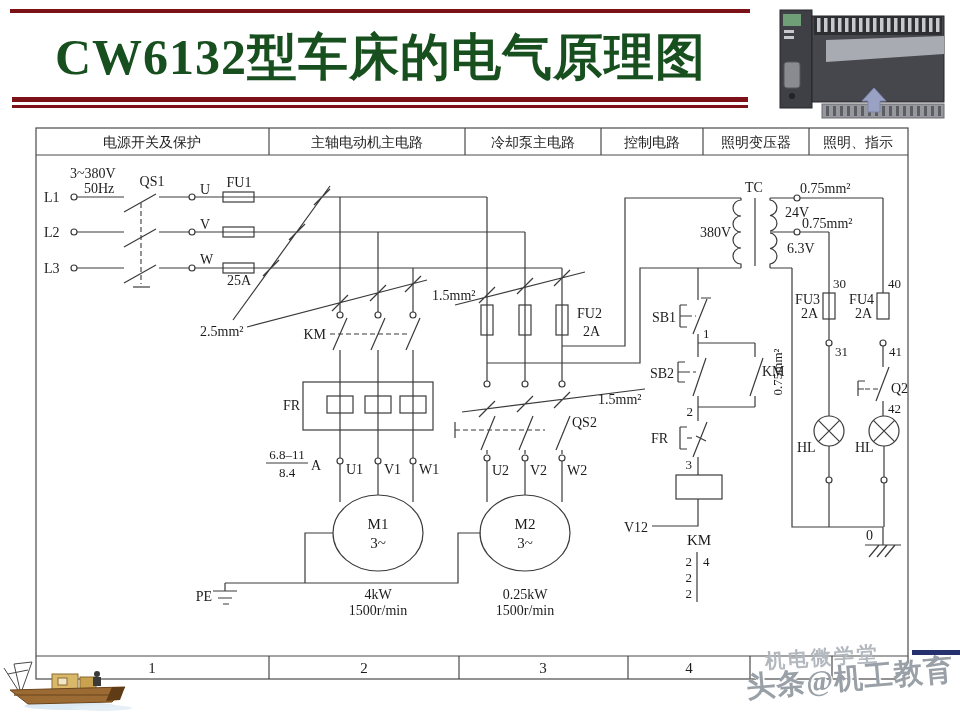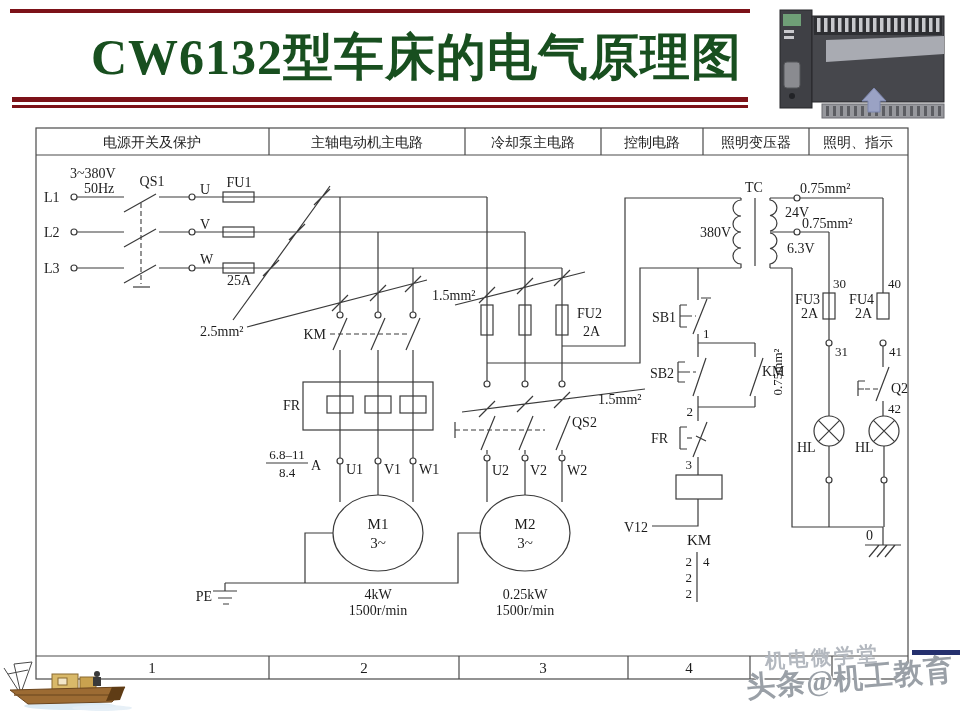--- a/index.html
+++ b/index.html
@@ -1,20 +1,20 @@
 <!DOCTYPE html>
 <html><head>
 <meta charset="utf-8">
 <style>
   html,body{margin:0;padding:0;}
   body{width:960px;height:720px;position:relative;background:#ffffff;overflow:hidden;
        font-family:"Liberation Serif","DejaVu Serif",serif;}
   .abs{position:absolute;}
   #title{left:55px;top:24px;width:720px;font-size:50px;font-weight:bold;color:#184f1f;
-         letter-spacing:1px;white-space:nowrap;margin-left:36px;}
+         letter-spacing:1px;white-space:nowrap;}
   .redline{background:#7c1218;}
   #wm-small{left:765px;top:644px;font-size:20px;font-weight:bold;color:#b3b8bf;
             transform:rotate(-4deg);letter-spacing:3px;white-space:nowrap;z-index:6;}
   #wm-big{left:746px;top:659px;font-size:29px;font-weight:bold;color:#9aa0a7;
           transform:rotate(-5deg);letter-spacing:1px;white-space:nowrap;z-index:7;
           text-shadow:1px 1px 0 #ffffff,2px 2px 0 rgba(255,255,255,.7);}
   svg text{font-family:"Liberation Serif","DejaVu Serif",serif;fill:#1c1c1c;}
   .w{stroke:#3b3b3b;stroke-width:1.2;fill:none;}
   .wd{stroke:#3b3b3b;stroke-width:1.1;fill:none;stroke-dasharray:5 3;}
   .t{font-size:14px;}

